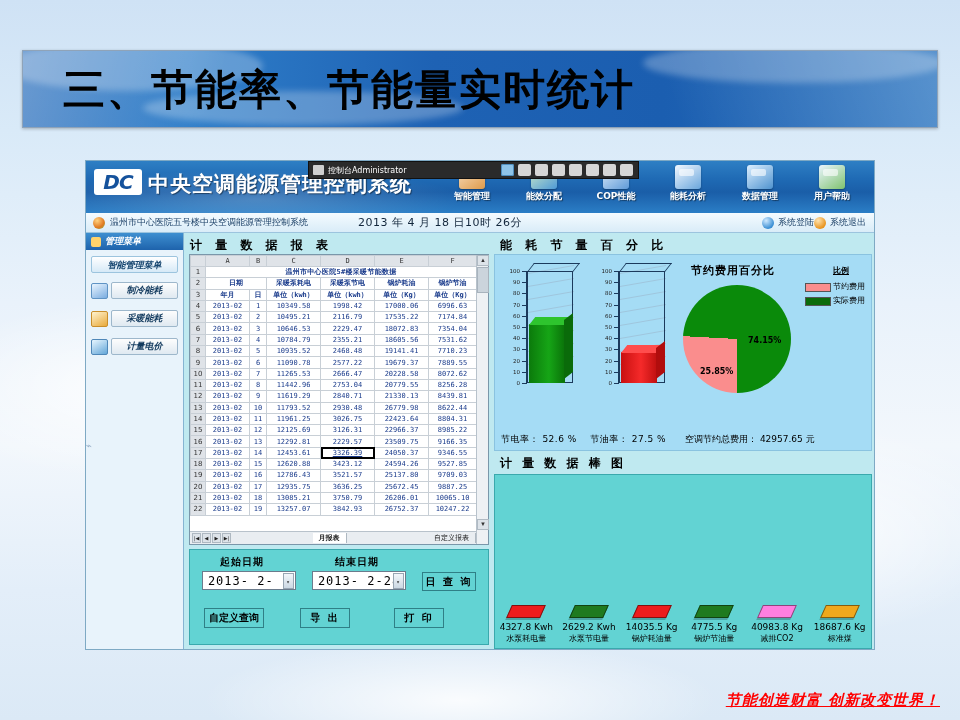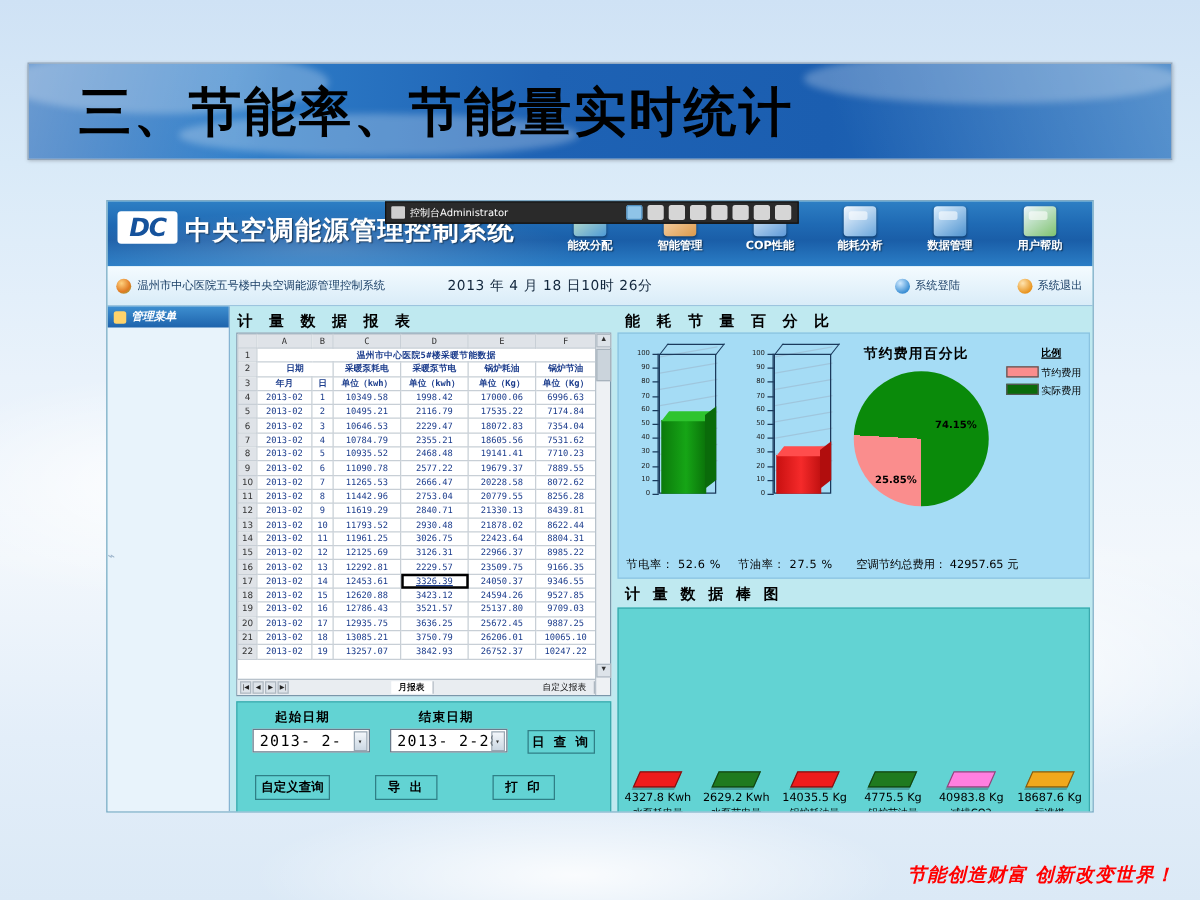--- a/index.html
+++ b/index.html
@@ -119,37 +119,37 @@
   .nav-icon.i5 { background: linear-gradient(145deg,#dcefff,#4f93cf); }
   .nav-icon.i6 { background: linear-gradient(145deg,#eaf5ff,#7fc26e); }
   .nav-label {
     font-size: 9px; color: #fff; font-weight: bold;
     text-shadow: 1px 1px 1px rgba(0,0,0,.5);
     font-family: "DejaVu Sans", sans-serif;
   }
 
   
   .status-strip {
-    height: 32px; background: linear-gradient(180deg,#f4fbff,#d9ecf8);
+    height: 20px; background: linear-gradient(180deg,#f4fbff,#d9ecf8);
     border-bottom: 1px solid #9cc4de;
     display: flex; align-items: center; position: relative;
     font-size: 9px; color: #1a3f66;
   }
   .status-strip .dotico {
     width: 12px; height: 12px; margin: 0 5px 0 7px; border-radius: 50%;
     background: radial-gradient(circle at 35% 30%, #ffd27f, #e07a22 60%, #7db84a 100%);
     flex: 0 0 auto;
   }
   .status-strip .sys-name { font-family:"DejaVu Sans",sans-serif; }
   .status-strip .datetime {
     position: absolute; left: 272px; font-size: 11px; color: #12263c;
     font-family: "DejaVu Sans", sans-serif; letter-spacing: .5px;
   }
   .status-strip .right-links {
-    position: absolute; right: 8px; display: flex; gap: 46px; align-items: flex-end;
+    position: absolute; right: 8px; display: flex; align-items: flex-end;
   }
   .status-strip .right-links span.lnk { display: flex; align-items: center; gap: 4px; cursor: pointer; }
   .ball-blue { width:12px;height:12px;border-radius:50%;
     background: radial-gradient(circle at 35% 30%, #cfe9ff, #3b8fd4 70%); flex:0 0 auto; }
   .ball-org { width:12px;height:12px;border-radius:50%;
     background: radial-gradient(circle at 35% 30%, #ffe4b0, #e8941f 70%); flex:0 0 auto; }
 
   
   .app-body { display: flex; height: 418px; }
 
@@ -287,21 +287,21 @@
   .bar3d .side { position: absolute; }
   .rate-line { position: absolute; bottom: 4px; left: 6px; font-size: 9px;
     font-family: "DejaVu Sans", sans-serif; color: #000; letter-spacing: .5px; }
 
   .pie-title { position: absolute; left: 196px; top: 8px; font-size: 11px; font-weight: bold;
     font-family: "DejaVu Sans", sans-serif; color: #000; letter-spacing: 1px; }
   .legend-title { position: absolute; right: 22px; top: 10px; font-size: 8px; font-weight: bold;
     font-family: "DejaVu Sans", sans-serif; text-decoration: underline; }
   .legend { position: absolute; right: 6px; top: 26px; font-size: 8px;
     font-family: "DejaVu Sans", sans-serif; }
-  .legend div { display: flex; align-items: flex-start; gap: 2px; margin-bottom: 3px; }
+  .legend div { display: flex; align-items: flex-end; gap: 2px; margin-bottom: 3px; }
   .legend i { width: 26px; height: 9px; display: inline-block; border: 1px solid #555; }
   .pie { position: absolute; left: 188px; top: 30px; width: 108px; height: 108px;
     border-radius: 50%; }
   .pie-lbl { position: absolute; font-size: 8px; font-weight: bold; color: #000;
     font-family: "DejaVu Sans", sans-serif; }
   .total-line { position: absolute; left: 190px; bottom: 4px; font-size: 9px;
     font-family: "DejaVu Sans", sans-serif; color: #000; }
 
   .metrics { position: absolute; left: 0; right: 0; bottom: 4px; display: flex; }
   .metric { flex: 1; text-align: center; }
@@ -311,21 +311,21 @@
     border: 1px solid rgba(0,0,0,.45);
     box-shadow: 0 2px 0 rgba(0,0,0,.22);
   }
   .metric .val { font-size: 9px; font-family: "DejaVu Sans", sans-serif; color: #000; }
   .metric .cap { font-size: 8px; font-family: "DejaVu Sans", sans-serif; color: #000; margin-top: 1px; }
 
   
   .footer-slogan {
     position: absolute; right: 20px; bottom: 10px;
     font-size: 15px; font-weight: bold; font-style: italic; color: #ff0000;
-    letter-spacing: 1px; font-family: "DejaVu Sans", sans-serif;
+    letter-spacing: 1px; font-family: "DejaVu Sans", sans-serif; text-decoration: underline;
   }
   .side-mark { position: absolute; left: 86px; top: 440px; font-size: 10px; color: #9fb6cd; }
 </style>
 </head>
 <body>
 
 <div class="bg-cloud" style="left:-80px;top:300px;width:420px;height:180px;"></div>
 <div class="bg-cloud" style="left:560px;top:420px;width:460px;height:220px;"></div>
 <div class="bg-cloud" style="left:200px;top:640px;width:520px;height:120px;"></div>
 
@@ -340,26 +340,26 @@
 
   <div class="app-header">
     <div class="hdr-glow"></div>
     <div class="logo-box">
       <span>DC</span>
     </div>
     <div class="app-name">中央空调能源管理控制系统</div>
 
     <div class="nav">
       <div class="nav-item">
+        <div class="nav-icon i1"></div>
+        <div class="nav-label">智能管理</div>
+      </div>
+      <div class="nav-item">
         <div class="nav-icon i2"></div>
         <div class="nav-label">能效分配</div>
-      </div>
-      <div class="nav-item">
-        <div class="nav-icon i1"></div>
-        <div class="nav-label">智能管理</div>
       </div>
       <div class="nav-item">
         <div class="nav-icon i3"></div>
         <div class="nav-label">COP性能</div>
       </div>
       <div class="nav-item">
         <div class="nav-icon i4"></div>
         <div class="nav-label">能耗分析</div>
       </div>
       <div class="nav-item">
@@ -403,20 +403,36 @@
       </span>
     </span>
   </div>
 
   <div class="app-body">
 
     <div class="sidebar">
       <div class="side-head">
         <span class="sq"></span>
         <span>管理菜单</span>
+      </div>
+      <div class="side-panel">
+        <div class="side-title">智能管理菜单</div>
+
+        <div class="side-item">
+          <span class="side-ico"></span>
+          <span class="side-btn">制冷能耗</span>
+        </div>
+        <div class="side-item">
+          <span class="side-ico b"></span>
+          <span class="side-btn">采暖能耗</span>
+        </div>
+        <div class="side-item">
+          <span class="side-ico c"></span>
+          <span class="side-btn">计量电价</span>
+        </div>
       </div>
     </div>
 
     <div class="main">
 
       <div class="left-col">
         <div class="panel-title">计 量 数 据 报 表</div>
 
         <div class="sheet-wrap">
           <table class="sheet">
@@ -533,21 +549,21 @@
                   <td class="">2840.71</td>
                   <td class="">21330.13</td>
                   <td class="">8439.81</td>
                 </tr>
                 <tr>
                   <td class="rowhdr">13</td>
                   <td class="">2013-02</td>
                   <td class="">10</td>
                   <td class="">11793.52</td>
                   <td class="">2930.48</td>
-                  <td class="">21878.02</td>
+                  <td class="">26779.98</td>
                   <td class="">8622.44</td>
                 </tr>
                 <tr>
                   <td class="rowhdr">14</td>
                   <td class="">2013-02</td>
                   <td class="">11</td>
                   <td class="">11961.25</td>
                   <td class="">3026.75</td>
                   <td class="">22423.64</td>
                   <td class="">8804.31</td>
@@ -782,21 +798,21 @@
             <div>
               <i style="background:#fa8d8d"></i>
               <span>节约费用</span>
             </div>
             <div>
               <i style="background:#0a6b0a"></i>
               <span>实际费用</span>
             </div>
           </div>
           <div class="pie" style="background: conic-gradient(from 180deg, #fa8d8d 0deg 93.06deg, #0a8a0a 93.06deg 360deg);"></div>
-          <div class="pie-lbl" style="left:253px;top:68px;">74.15%</div>
+          <div class="pie-lbl" style="left:253px;top:81px;">74.15%</div>
           <div class="pie-lbl" style="left:205px;top:112px;">25.85%</div>
 
           <div class="total-line">
             <span>空调节约总费用：</span>
             <span>42957.65</span>
             <span>元</span>
           </div>
         </div>
 
         <div class="panel-title2">计 量 数 据 棒 图</div>

